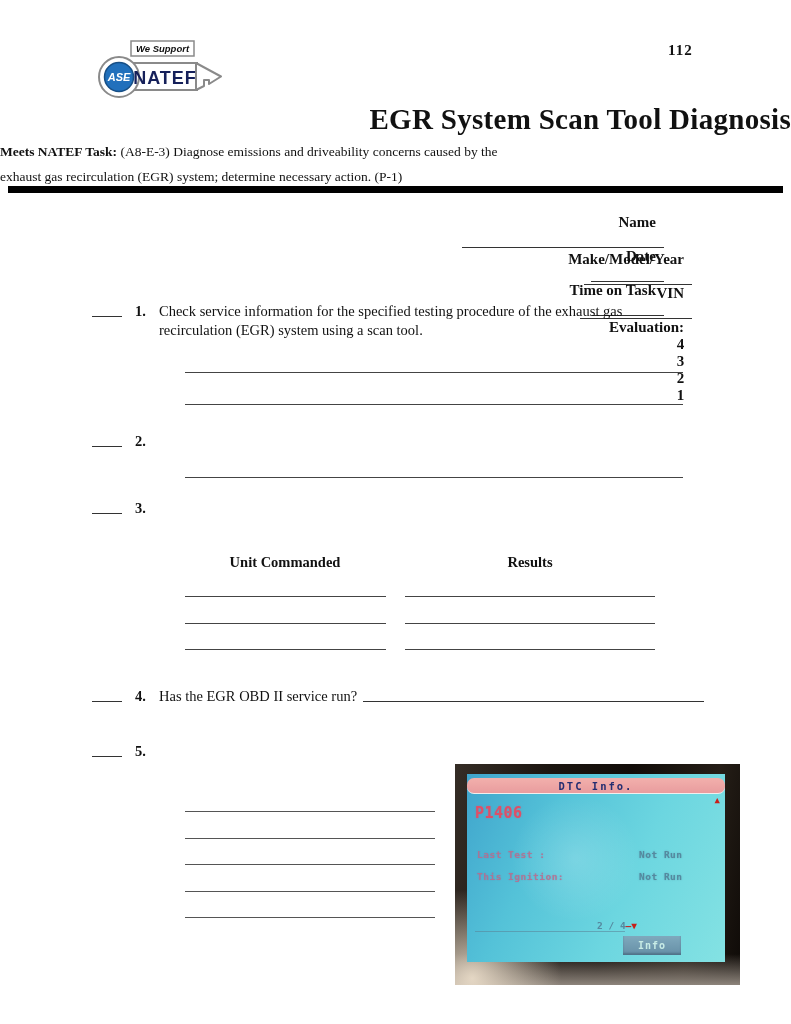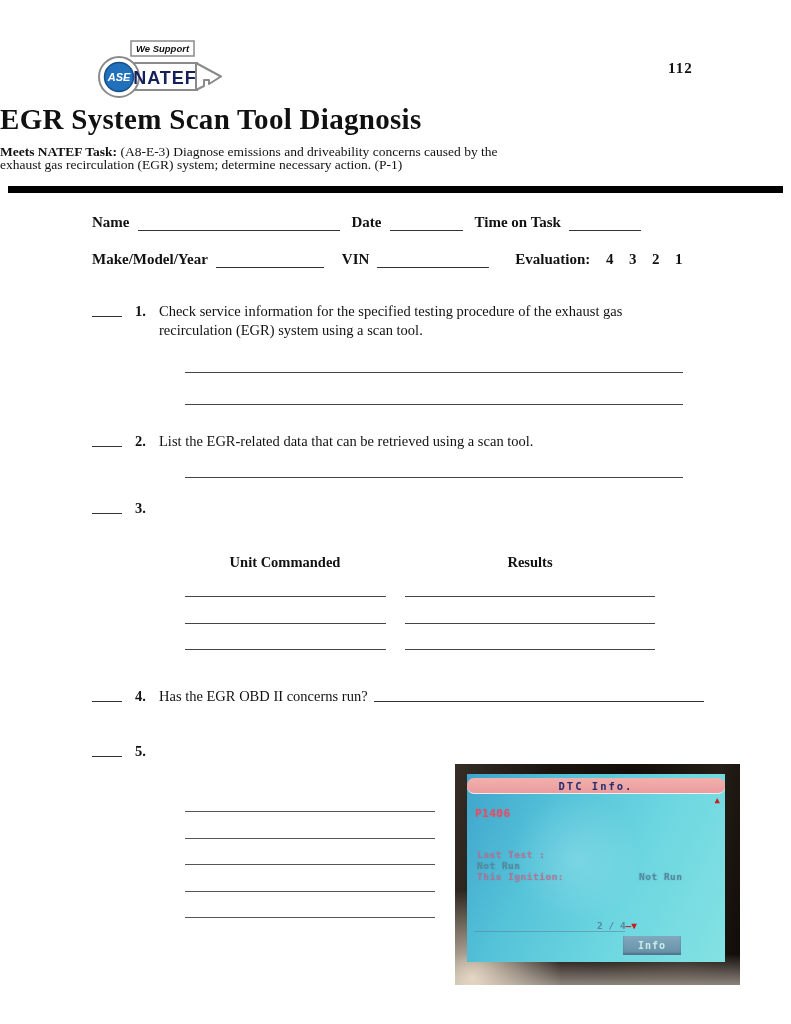--- a/index.html
+++ b/index.html
@@ -3,34 +3,34 @@
 <meta charset="utf-8">
 <style>
   * { margin:0; padding:0; box-sizing:border-box; }
   body { background:#e8e8e8; font-family:"Liberation Serif", serif; }
   .page {
     position:relative; width:791px; height:1024px; margin:0 auto;
     background:#ffffff; overflow:hidden; color:#111;
   }
 
   
-  .page-number { position:absolute; top:60px; left:668px; font-size:15px; font-weight:bold; letter-spacing:1px; }
+  .page-number { position:absolute; top:42px; left:668px; font-size:15px; font-weight:bold; letter-spacing:1px; }
   .logo { position:absolute; top:40px; left:98px; width:128px; height:64px; }
 
-  .title { position:absolute; top:103px; left:0; width:100%; text-align:left;
+  .title { position:absolute; top:103px; left:0; width:100%; text-align:right;
            font-size:29px; font-weight:bold; letter-spacing:0.3px; }
   .task-line { position:absolute; left:0; width:100%; font-size:13.5px; }
   .task-line-1 { top:144px; }
-  .task-line-2 { top:157px; }
+  .task-line-2 { top:169px; }
   .task-label { font-weight:bold; }
 
   .thick-rule { position:absolute; top:186px; left:8px; width:775px; height:7px; background:#000; }
 
   
-  .form-row { position:absolute; left:92px; display:flex; align-items:flex-end; font-size:15px; font-weight:bold; }
+  .form-row { position:absolute; left:92px; display:flex; align-items:flex-end; font-size:15px; font-weight:bold;flex-direction:column; }
   .form-row-1 { top:214px; width:572px; }
   .form-row-2 { top:251px; width:600px; }
   .blank { border-bottom:1.5px solid #333; height:17px; display:inline-block; }
   .lbl { white-space:nowrap; padding-right:8px; }
   .gap { width:12px; }
   .eval-num { display:inline-block; width:23px; text-align:center; }
 
   
   .item { position:absolute; left:92px; display:flex; font-size:14.5px; line-height:19px; }
   .pre-blank { width:30px; height:15px; border-bottom:1.5px solid #333; margin-right:13px; flex:none; }
@@ -75,27 +75,27 @@
   }
   .scr-titlebar {
     position:absolute; top:4px; left:0; width:100%; height:16px;
     background:linear-gradient(180deg,#f2b0ac,#e99c9e); color:#232d70;
     font-size:10.5px; line-height:16px; text-align:center; letter-spacing:2px;
     border-bottom:1px solid rgba(240,255,255,0.8);
     border-radius:7px;
   }
   .scr-up-arrow { position:absolute; top:21px; right:5px; color:#c81f1a; font-size:9px; }
   .dtc-row { position:absolute; top:32px; left:8px; display:flex; color:#dd5068;
-             font-size:11px; line-height:15px; letter-spacing:0.5px;
+             font-size:15px; line-height:15px; letter-spacing:0.5px;
              text-shadow:0 0 1.5px rgba(221,80,104,0.6); }
   .dtc-code { width:52px; flex:none; }
   .dtc-hl { background:#c23428; color:#f2b0a0; padding:0 1px; }
   .scr-row { position:absolute; left:10px; width:240px; display:flex; justify-content:space-between;
              font-size:9.5px; letter-spacing:0.5px; }
-  .scr-row-1 { top:75px;flex-direction:column; }
+  .scr-row-1 { top:75px; }
   .scr-row-2 { top:97px; }
   .scr-row-3 { top:126px; }
   .scr-label { color:#bc6a8c; opacity:0.85; text-shadow:0 0 1.5px rgba(150,90,130,0.5); }
   .scr-value { color:#55899f; text-shadow:0 0 1.5px rgba(70,120,140,0.5); text-align:left; }
   .cleared-val { line-height:11px; }
   .pager { position:absolute; top:146px; left:130px; width:112px; display:flex;
            justify-content:flex-start; font-size:9.5px; }
   .pager-count { color:#55899f; }
   .pager-arrow { color:#c81f1a; }
   .scr-line { position:absolute; top:157px; left:8px; width:150px; height:1px;
@@ -163,41 +163,40 @@
     <span class="pre-blank"></span>
     <span class="item-num">1.</span>
     <span class="item-text">Check service information for the specified testing procedure of the exhaust gas recirculation (EGR) system using a scan tool.</span>
   </div>
   <div class="answer-line ans-1a"></div>
   <div class="answer-line ans-1b"></div>
 
   <div class="item item-2">
     <span class="pre-blank"></span>
     <span class="item-num">2.</span>
-    <span class="item-text">List the EGR-related data that can be retrieved using a scan tool.</span>
   </div>
   <div class="answer-line ans-2"></div>
 
   <div class="item item-3">
     <span class="pre-blank"></span>
     <span class="item-num">3.</span>
   </div>
   <div class="tbl-header tbl-h2">Results</div>
   <div class="tbl-header tbl-h1">Unit Commanded</div>
   <div class="answer-line tl-l tl-row1"></div>
   <div class="answer-line tl-r tl-row1"></div>
   <div class="answer-line tl-l tl-row2"></div>
   <div class="answer-line tl-r tl-row2"></div>
   <div class="answer-line tl-l tl-row3"></div>
   <div class="answer-line tl-r tl-row3"></div>
 
   <div class="item item-4">
     <span class="pre-blank"></span>
     <span class="item-num">4.</span>
-    <span class="item-text">Has the EGR OBD II concerns run?</span>
+    <span class="item-text">Has the EGR OBD II service run?</span>
     <span class="blank"></span>
   </div>
 
   <div class="item item-5">
     <span class="pre-blank"></span>
     <span class="item-num">5.</span>
   </div>
   <div class="answer-line ans5 ans-5a"></div>
   <div class="answer-line ans5 ans-5b"></div>
   <div class="answer-line ans5 ans-5c"></div>

